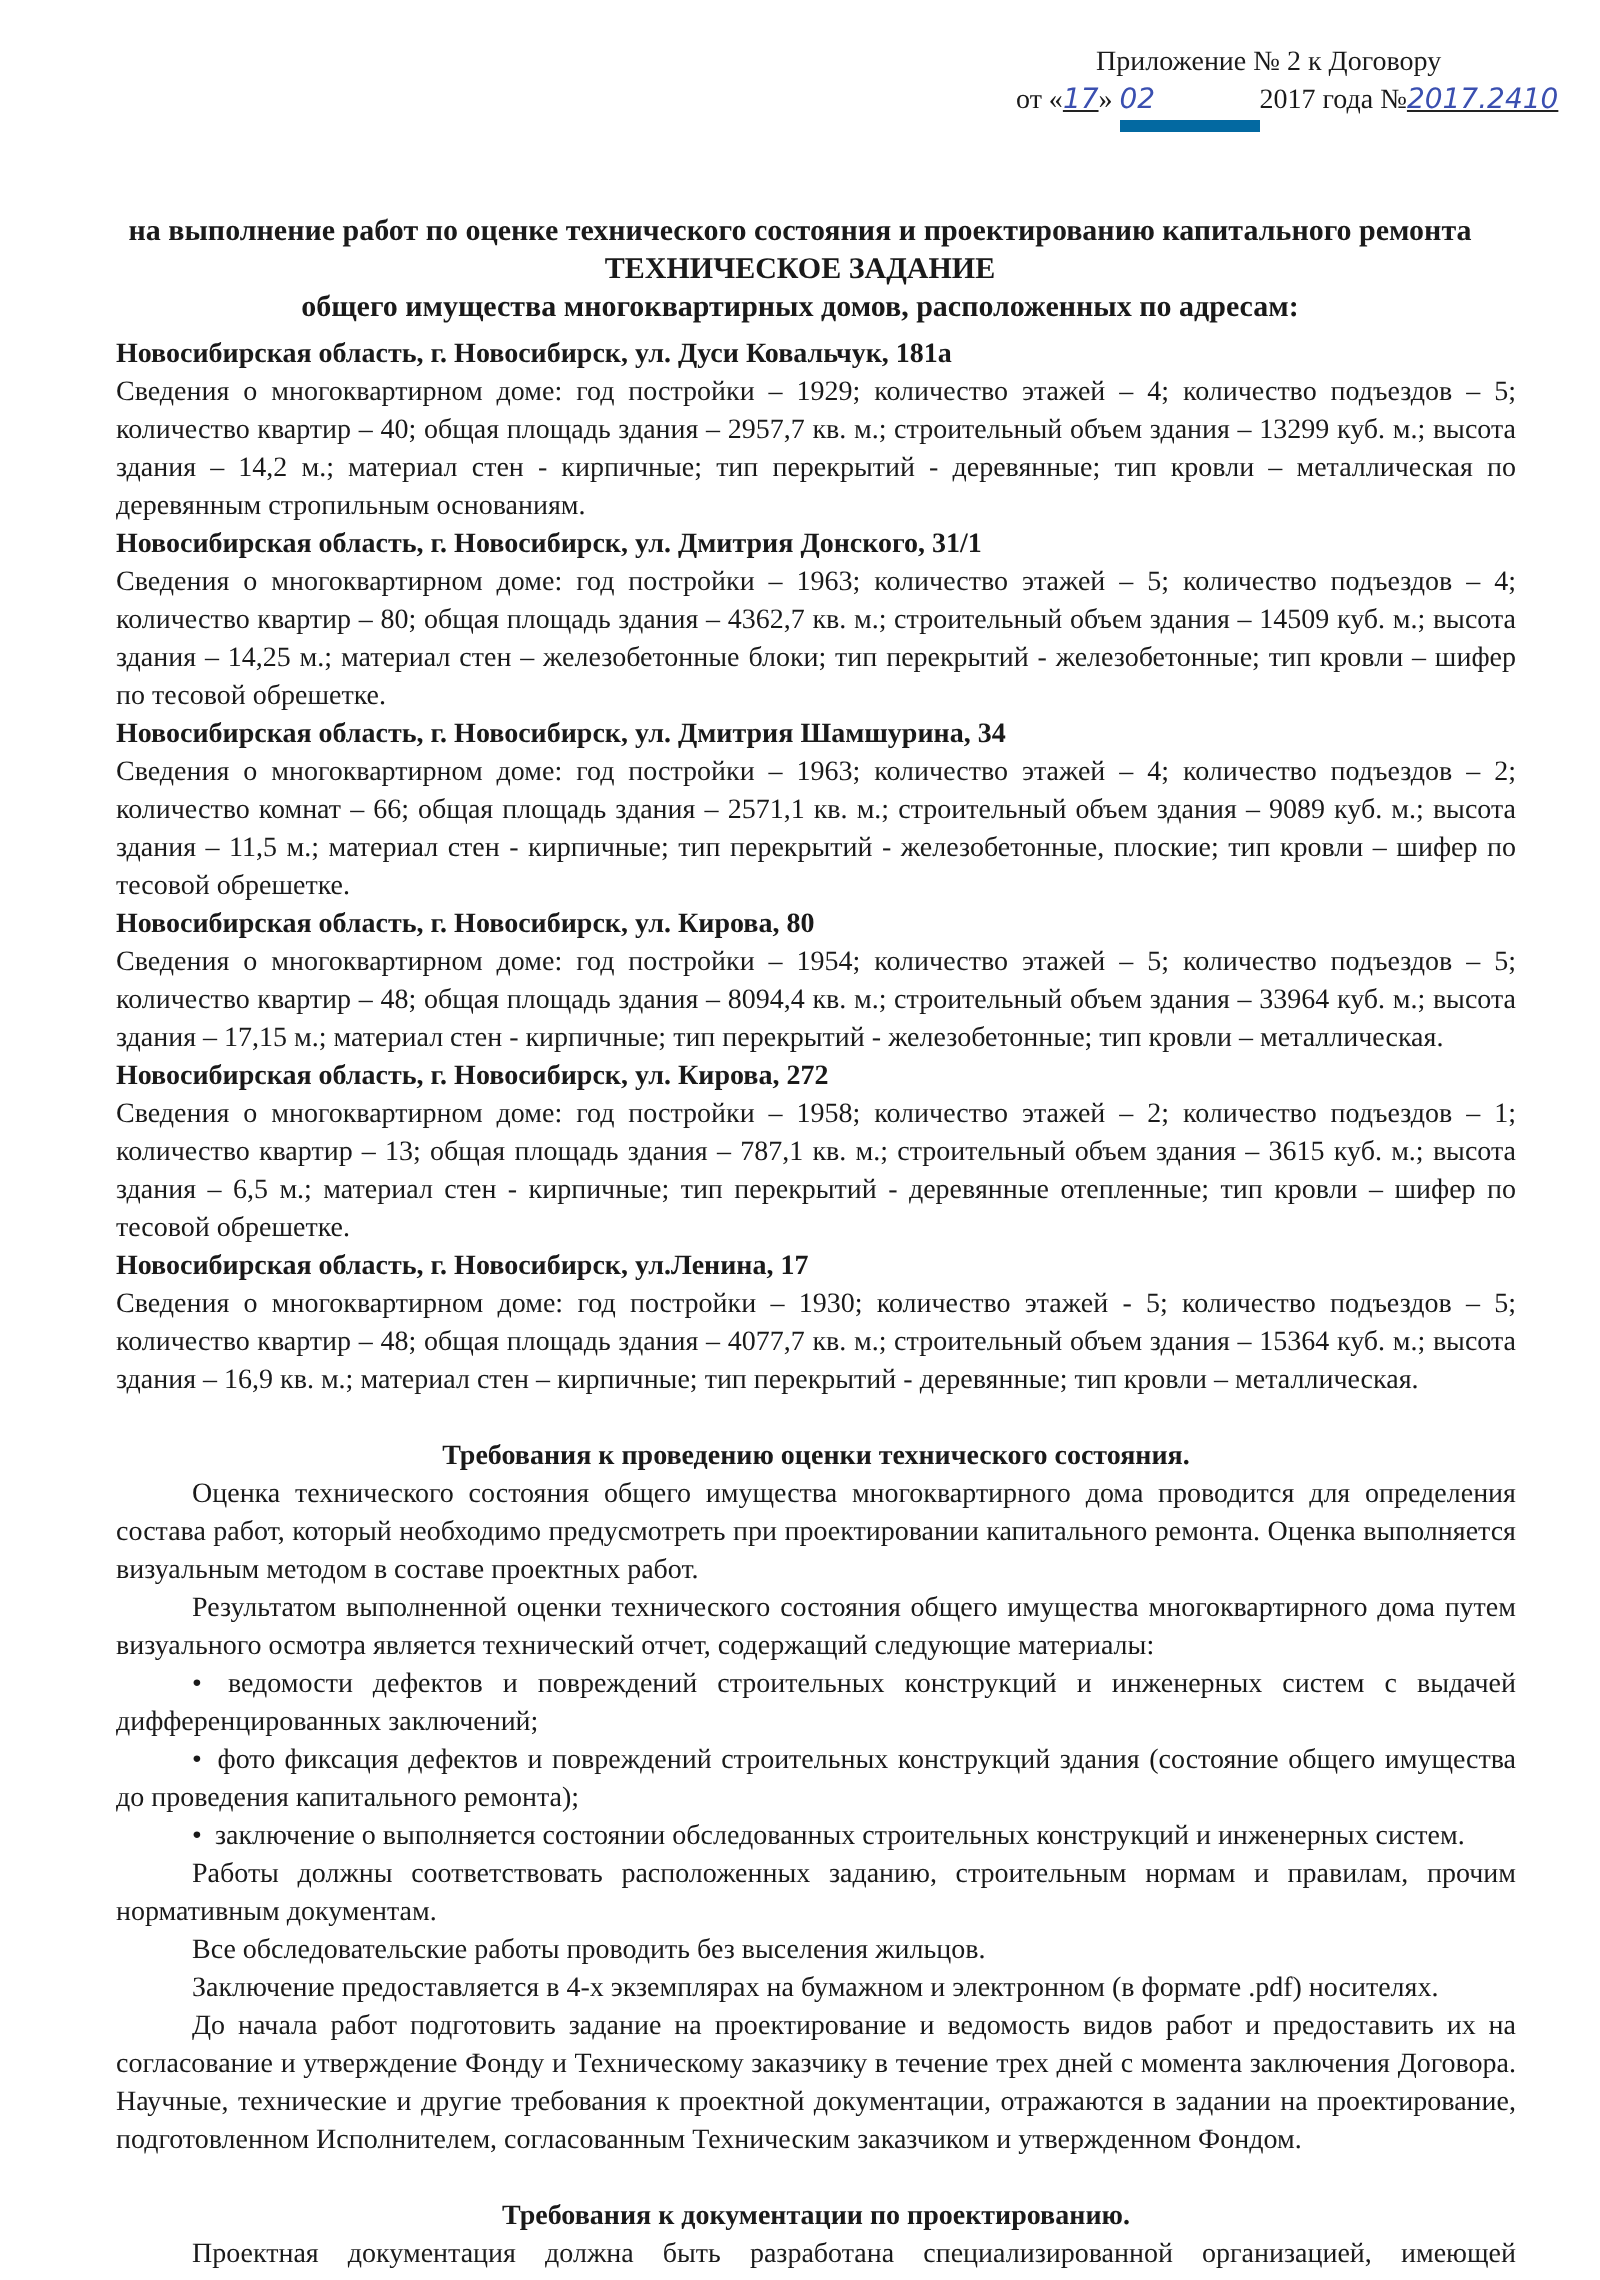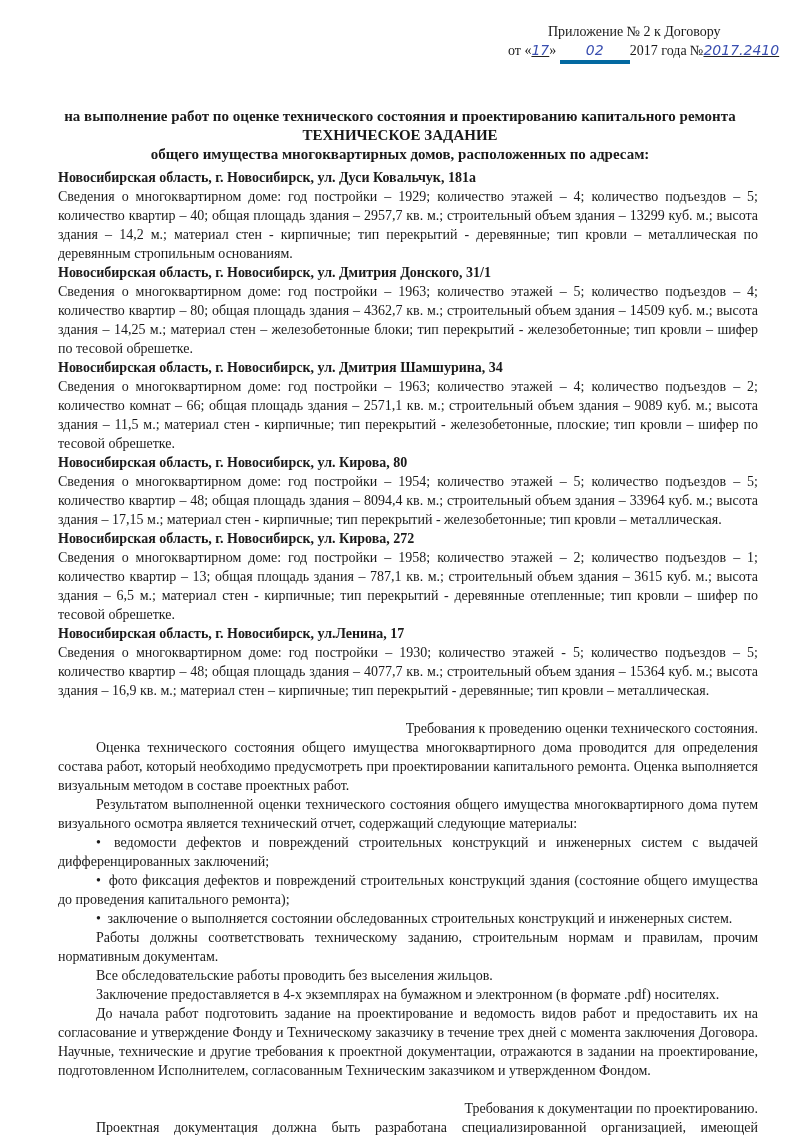--- a/index.html
+++ b/index.html
@@ -6,26 +6,26 @@
   body {
     width: 800px; height: 1140px; background: #ffffff; position: relative; overflow: hidden;
     font-family: "Liberation Serif", serif; color: #1a1a1a;
   }
   .page { position: absolute; left: 0; top: 0; width: 800px; height: 1140px; }
   .annex { position: absolute; left: 508px; top: 22px; width: 260px; font-size: 14px; line-height: 19px; }
   .annex .l1 { padding-left: 40px; }
   .annex .l2 { white-space: nowrap; }
   .hw { font-family: "DejaVu Sans", sans-serif; font-style: italic; color: #3a4fb0; font-size: 14px; }
   .hw.u { text-decoration: underline; text-decoration-color: #222; margin-top: 44px; }
-  .blank { display: inline-block; border-bottom: 4px solid #0369a1; min-width: 70px; text-align: center; }
+  .blank { display: inline-block; border-bottom: 6px solid #0369a1; min-width: 70px; }
   .title-block { position: absolute; left: 40px; top: 107px; width: 720px; text-align: center; font-weight: bold; font-size: 15px; line-height: 19px; }
   .content { position: absolute; left: 58px; top: 168px; width: 700px; font-size: 14px; line-height: 19px; text-align: justify; }
   .addr-title { font-weight: bold; }
   .addr-info { margin: 0; }
-  .sec-title { text-align: right; font-weight: normal; margin-top: 19px; }
+  .sec-title { text-align: center; font-weight: bold; margin-top: 19px; }
   .para { text-indent: 38px; margin: 0; }
   .bullet { text-indent: 38px; margin: 0; }
   .bullet-dot { display: inline-block; width: 8px; text-indent: 0; }
   p { margin: 0; }
 </style>
 </head>
 <body>
 
 <div class="page">
 
@@ -71,21 +71,21 @@
       </div>
     </div>
 
     <div>
       <div class="sec-title">Требования к проведению оценки технического состояния.</div>
       <p class="para">Оценка технического состояния общего имущества многоквартирного дома проводится для определения состава работ, который необходимо предусмотреть при проектировании капитального ремонта. Оценка выполняется визуальным методом в составе проектных работ.</p>
       <p class="para">Результатом выполненной оценки технического состояния общего имущества многоквартирного дома путем визуального осмотра является технический отчет, содержащий следующие материалы:</p>
       <p class="bullet"><span class="bullet-dot">•</span> <span>ведомости дефектов и повреждений строительных конструкций и инженерных систем с выдачей дифференцированных заключений;</span></p>
       <p class="bullet"><span class="bullet-dot">•</span> <span>фото фиксация дефектов и повреждений строительных конструкций здания (состояние общего имущества до проведения капитального ремонта);</span></p>
       <p class="bullet"><span class="bullet-dot">•</span> <span>заключение о выполняется состоянии обследованных строительных конструкций и инженерных систем.</span></p>
-      <p class="para">Работы должны соответствовать техническому заданию, строительным нормам и правилам, прочим нормативным документам.</p>
+      <p class="para">Работы должны соответствовать расположенных заданию, строительным нормам и правилам, прочим нормативным документам.</p>
       <p class="para">Все обследовательские работы проводить без выселения жильцов.</p>
       <p class="para">Заключение предоставляется в 4-х экземплярах на бумажном и электронном (в формате .pdf) носителях.</p>
       <p class="para">До начала работ подготовить задание на проектирование и ведомость видов работ и предоставить их на согласование и утверждение Фонду и Техническому заказчику в течение трех дней с момента заключения Договора. Научные, технические и другие требования к проектной документации, отражаются в задании на проектирование, подготовленном Исполнителем, согласованным Техническим заказчиком и утвержденном Фондом.</p>
     </div>
 
     <div>
       <div class="sec-title">Требования к документации по проектированию.</div>
       <p class="para">Проектная документация должна быть разработана специализированной организацией, имеющей свидетельство о допуске к определённому виду или видам работ, которые оказывают влияние на безопасность объектов капитального строительства, выданное саморегулируемой организацией, в соответствии с приказом Минрегиона России от 30 декабря 2009 года № 624-п</p>
 
     </div>

